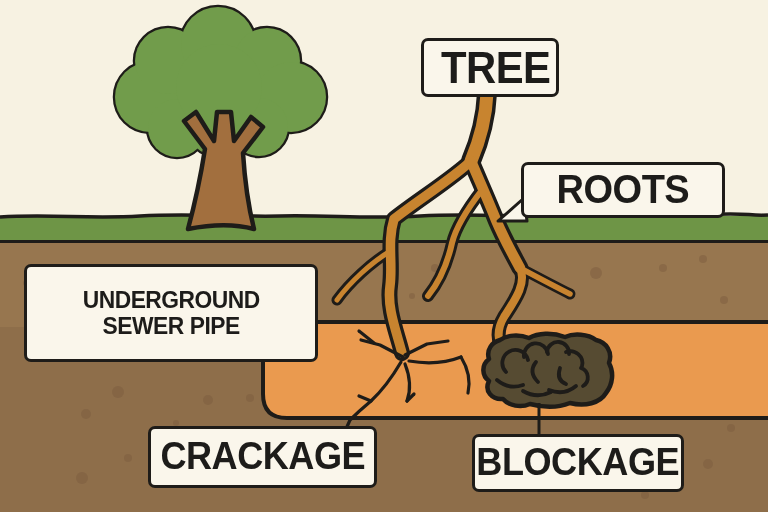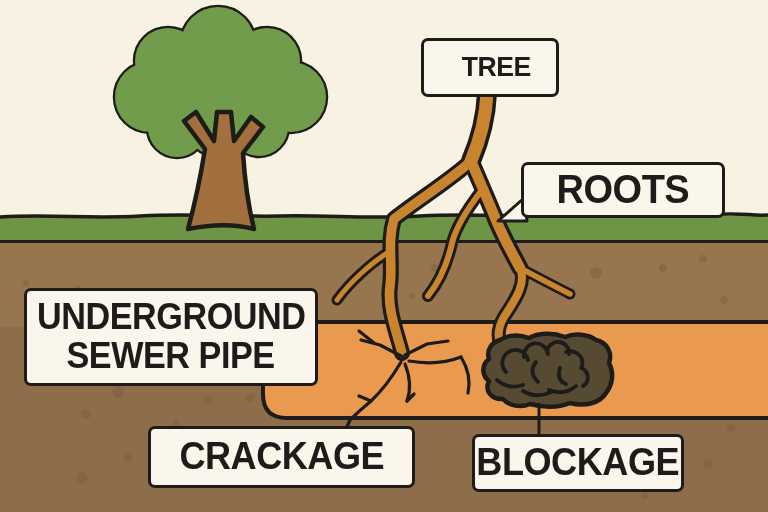--- a/index.html
+++ b/index.html
@@ -24,24 +24,24 @@
   .root-black{stroke:var(--outline); fill:none; stroke-linecap:round; stroke-linejoin:round;}
   .root-orange{stroke:var(--root); fill:none; stroke-linecap:round; stroke-linejoin:round;}
   .crack{stroke:var(--outline); stroke-width:3.2; fill:none; stroke-linecap:round; stroke-linejoin:round;}
 
   .label{
     position:absolute; display:flex; flex-direction:column; align-items:center; justify-content:center;
     background:var(--label-bg); border:3.5px solid var(--outline); border-radius:7px;
     color:var(--label-text); font-weight:bold; text-align:center; box-sizing:border-box;
   }
   .label span{display:inline-block; transform:scaleX(.95); letter-spacing:-.5px; line-height:1.08; white-space:nowrap;}
-  .label-tree{left:421px; top:38px; width:138px; height:59px; font-size:28px;padding-left:12px;}
+  .label-tree{left:421px; top:38px; width:138px; height:59px; font-size:44px;padding-left:12px;}
   .label-roots{left:521px; top:162px; width:204px; height:56px; font-size:40px;}
-  .label-pipe{left:24px; top:264px; width:294px; height:98px; font-size:36px;margin-top:24px;}
-  .label-crackage{left:148px; top:426px; width:267px; height:62px; font-size:38px;}
+  .label-pipe{left:24px; top:264px; width:294px; height:98px; font-size:24px;}
+  .label-crackage{left:148px; top:426px; width:229px; height:62px; font-size:38px;}
   .label-blockage{left:472px; top:434px; width:212px; height:58px; font-size:38px;}
 </style>
 </head>
 <body>
 
 <div class="stage">
   <svg class="scene" width="768" height="512" viewBox="0 0 768 512">
 
     <rect class="f-sky" x="0" y="0" width="768" height="220"></rect>
 

